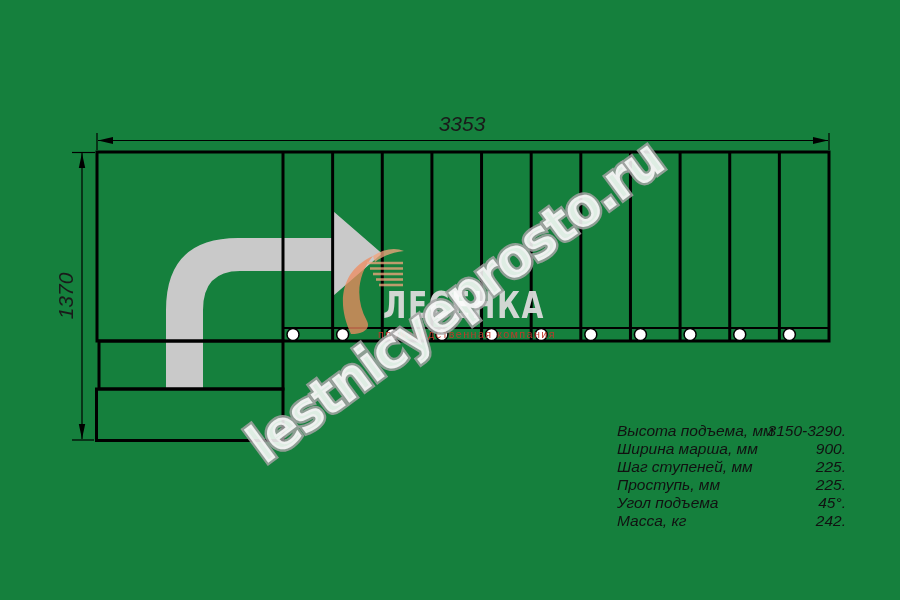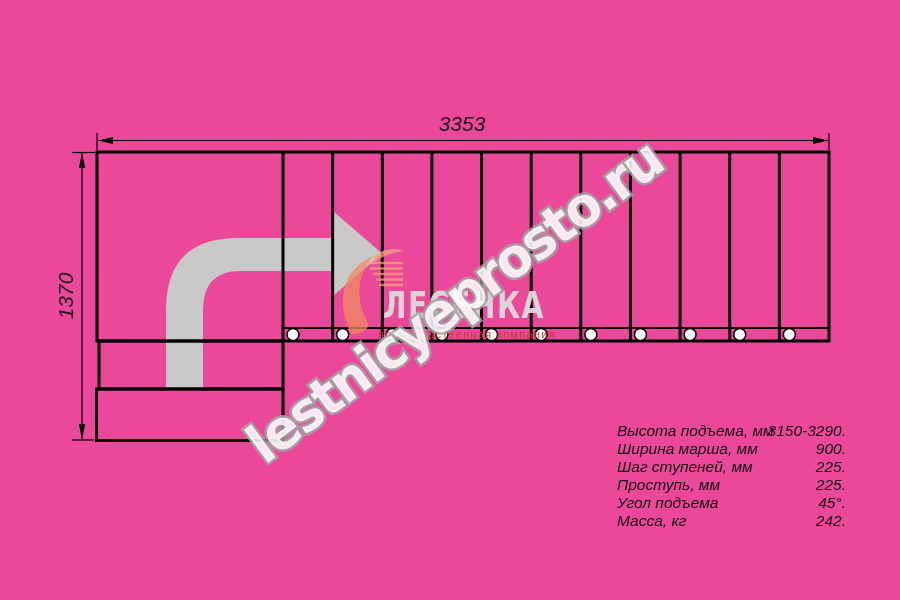--- a/index.html
+++ b/index.html
@@ -1,16 +1,16 @@
 <!DOCTYPE html>
 <html><head>
 <meta charset="utf-8">
 <style>
   html,body{margin:0;padding:0;background:#ffffff;}
-  .canvas{position:relative;width:900px;height:600px;background:#ec4899;overflow:hidden;font-family:"Liberation Sans",sans-serif;}
+  .canvas{position:relative;width:900px;height:600px;background:#15803d;overflow:hidden;font-family:"Liberation Sans",sans-serif;}
   svg{display:block;}
   .dim-text{font-family:"Liberation Sans",sans-serif;font-style:italic;font-size:21px;fill:#1a1a1a;}
   .spec-label,.spec-value{font-family:"Liberation Sans",sans-serif;font-style:italic;font-size:15.5px;fill:#111111;}
   .logo-name{font-family:"DejaVu Sans",sans-serif;font-weight:bold;font-size:38px;fill:#dcdcdc;letter-spacing:2px;}
   .logo-tagline{font-family:"Liberation Sans",sans-serif;font-size:11.5px;fill:#c0392b;letter-spacing:1.5px;}
   .watermark-text{font-family:"DejaVu Sans",sans-serif;font-weight:bold;font-size:54px;
     fill:#ffffff;fill-opacity:0.86;stroke:#a3a3a3;stroke-width:5;stroke-opacity:0.85;paint-order:stroke;letter-spacing:-2px;}
   .thin{stroke:#000000;stroke-width:1.2;fill:none;}
   .thick{stroke:#000000;stroke-width:3;fill:none;}
 </style>

